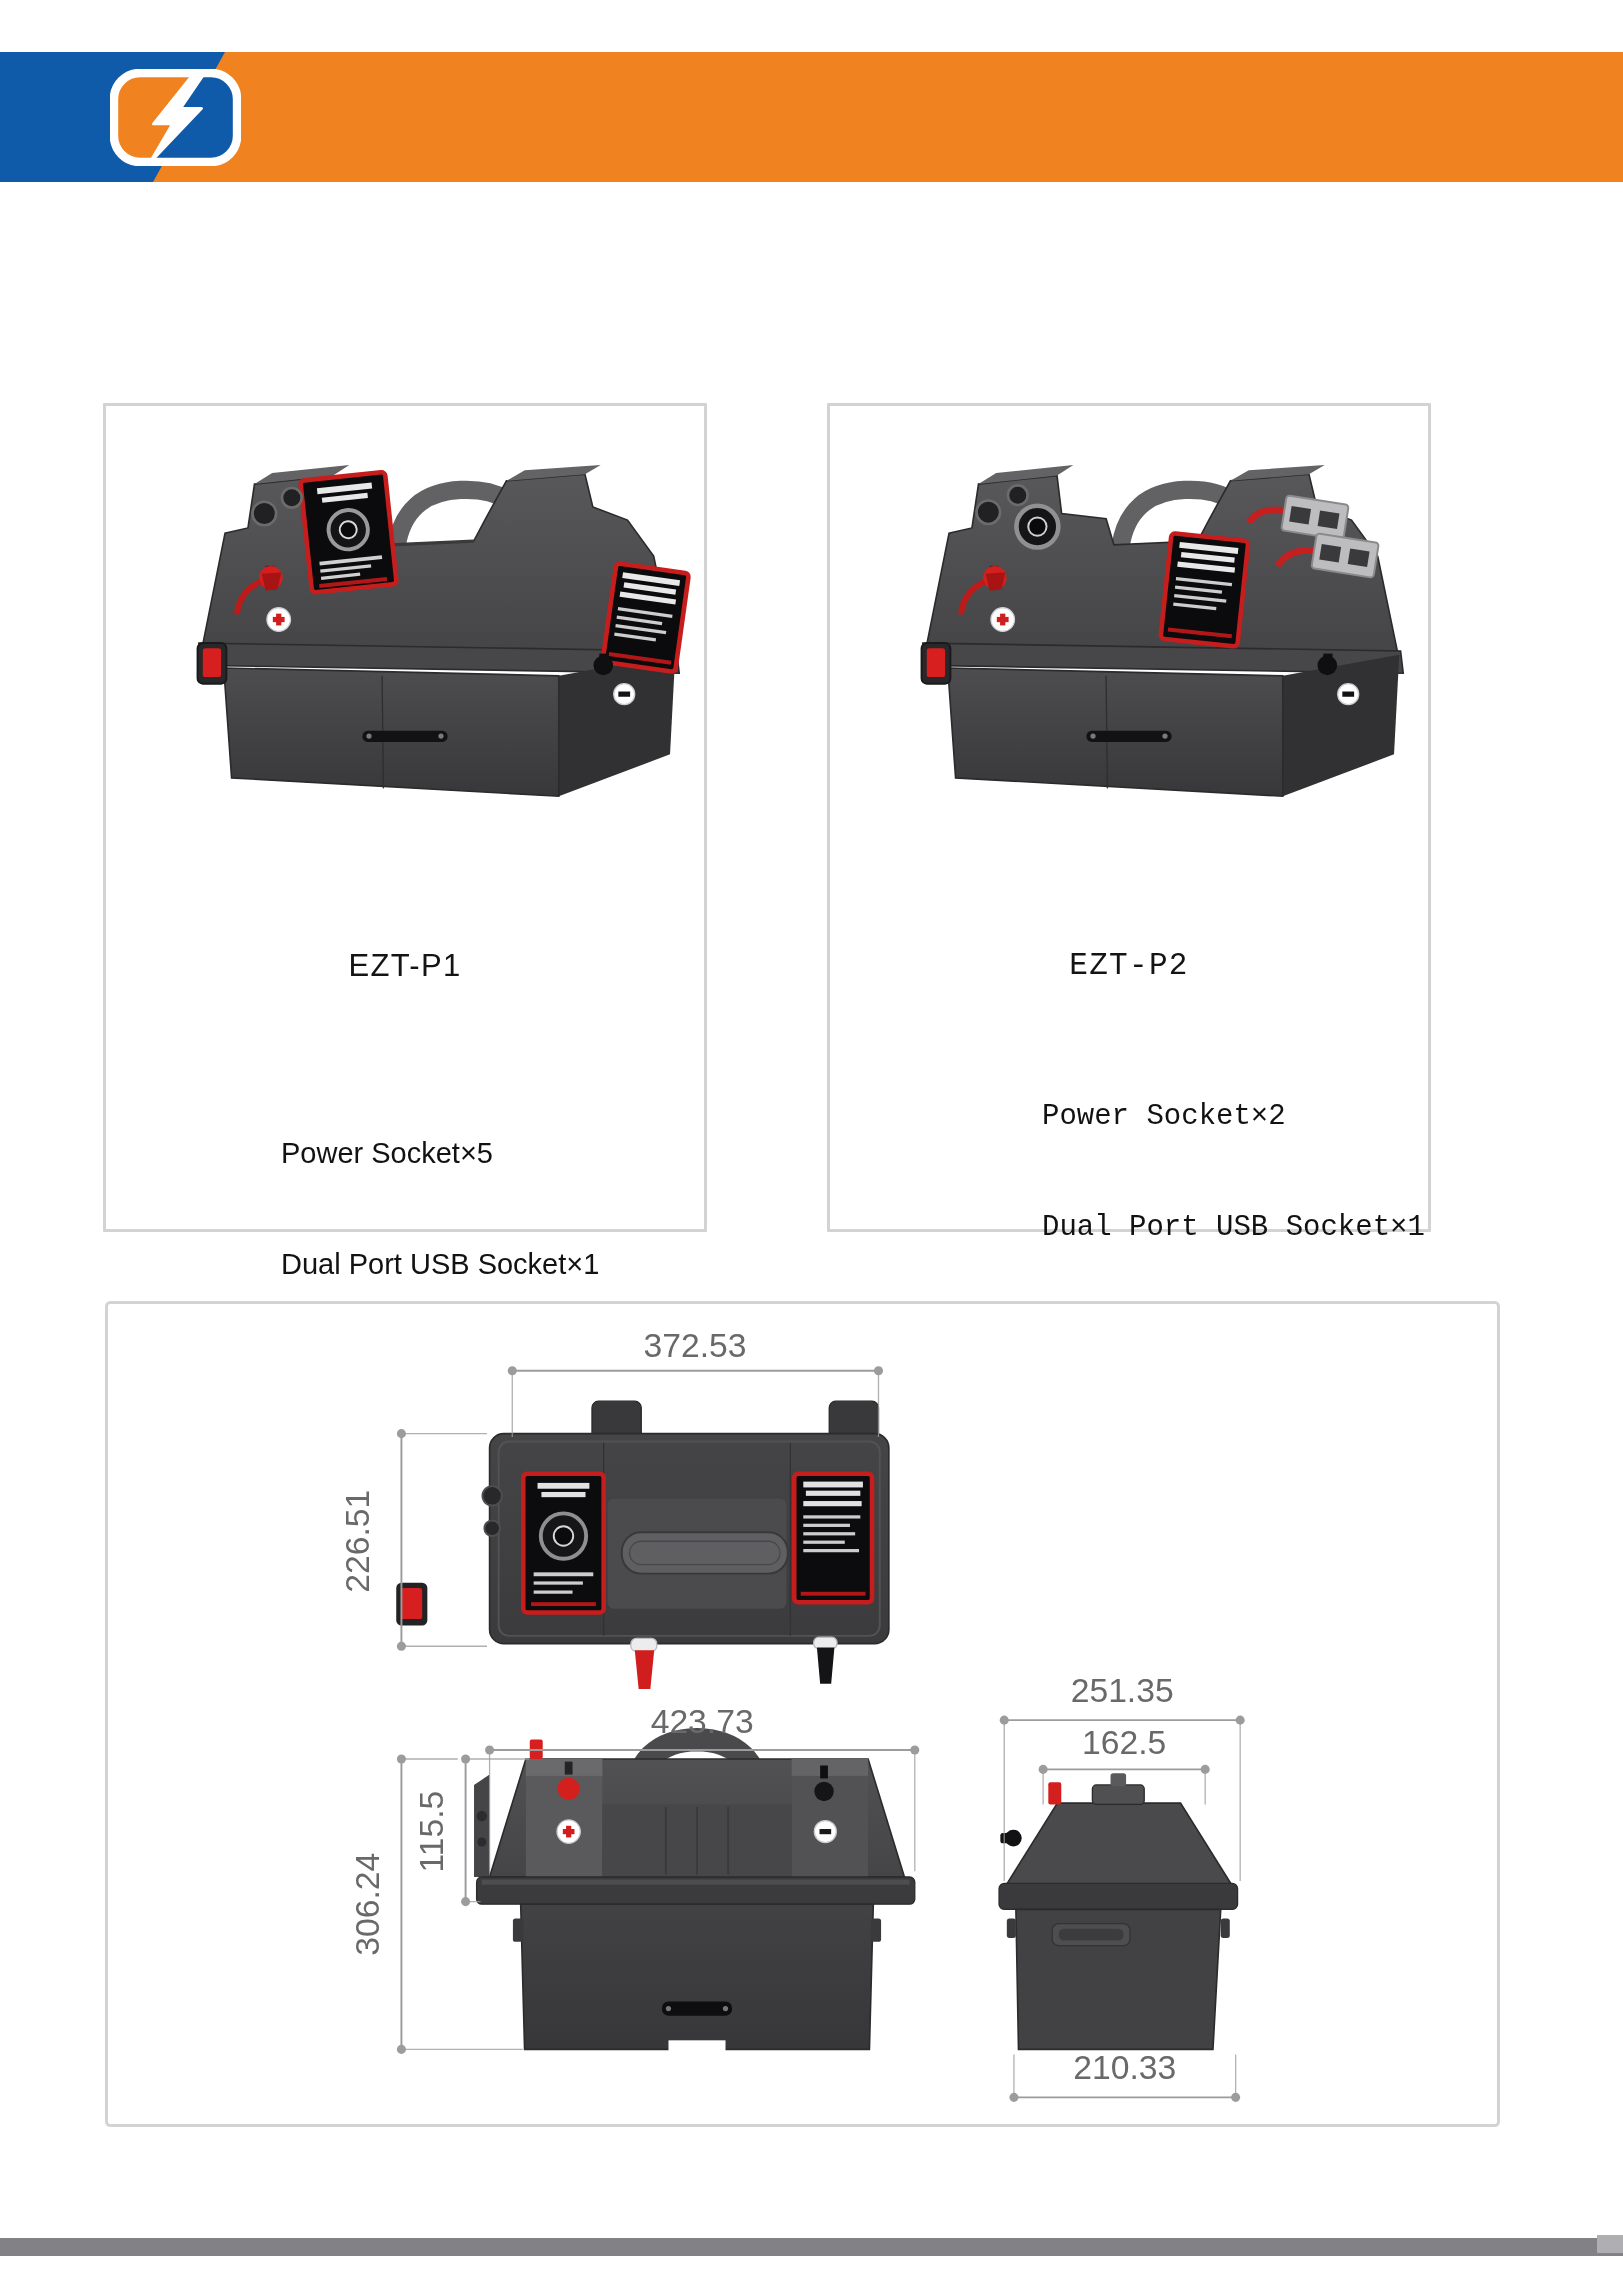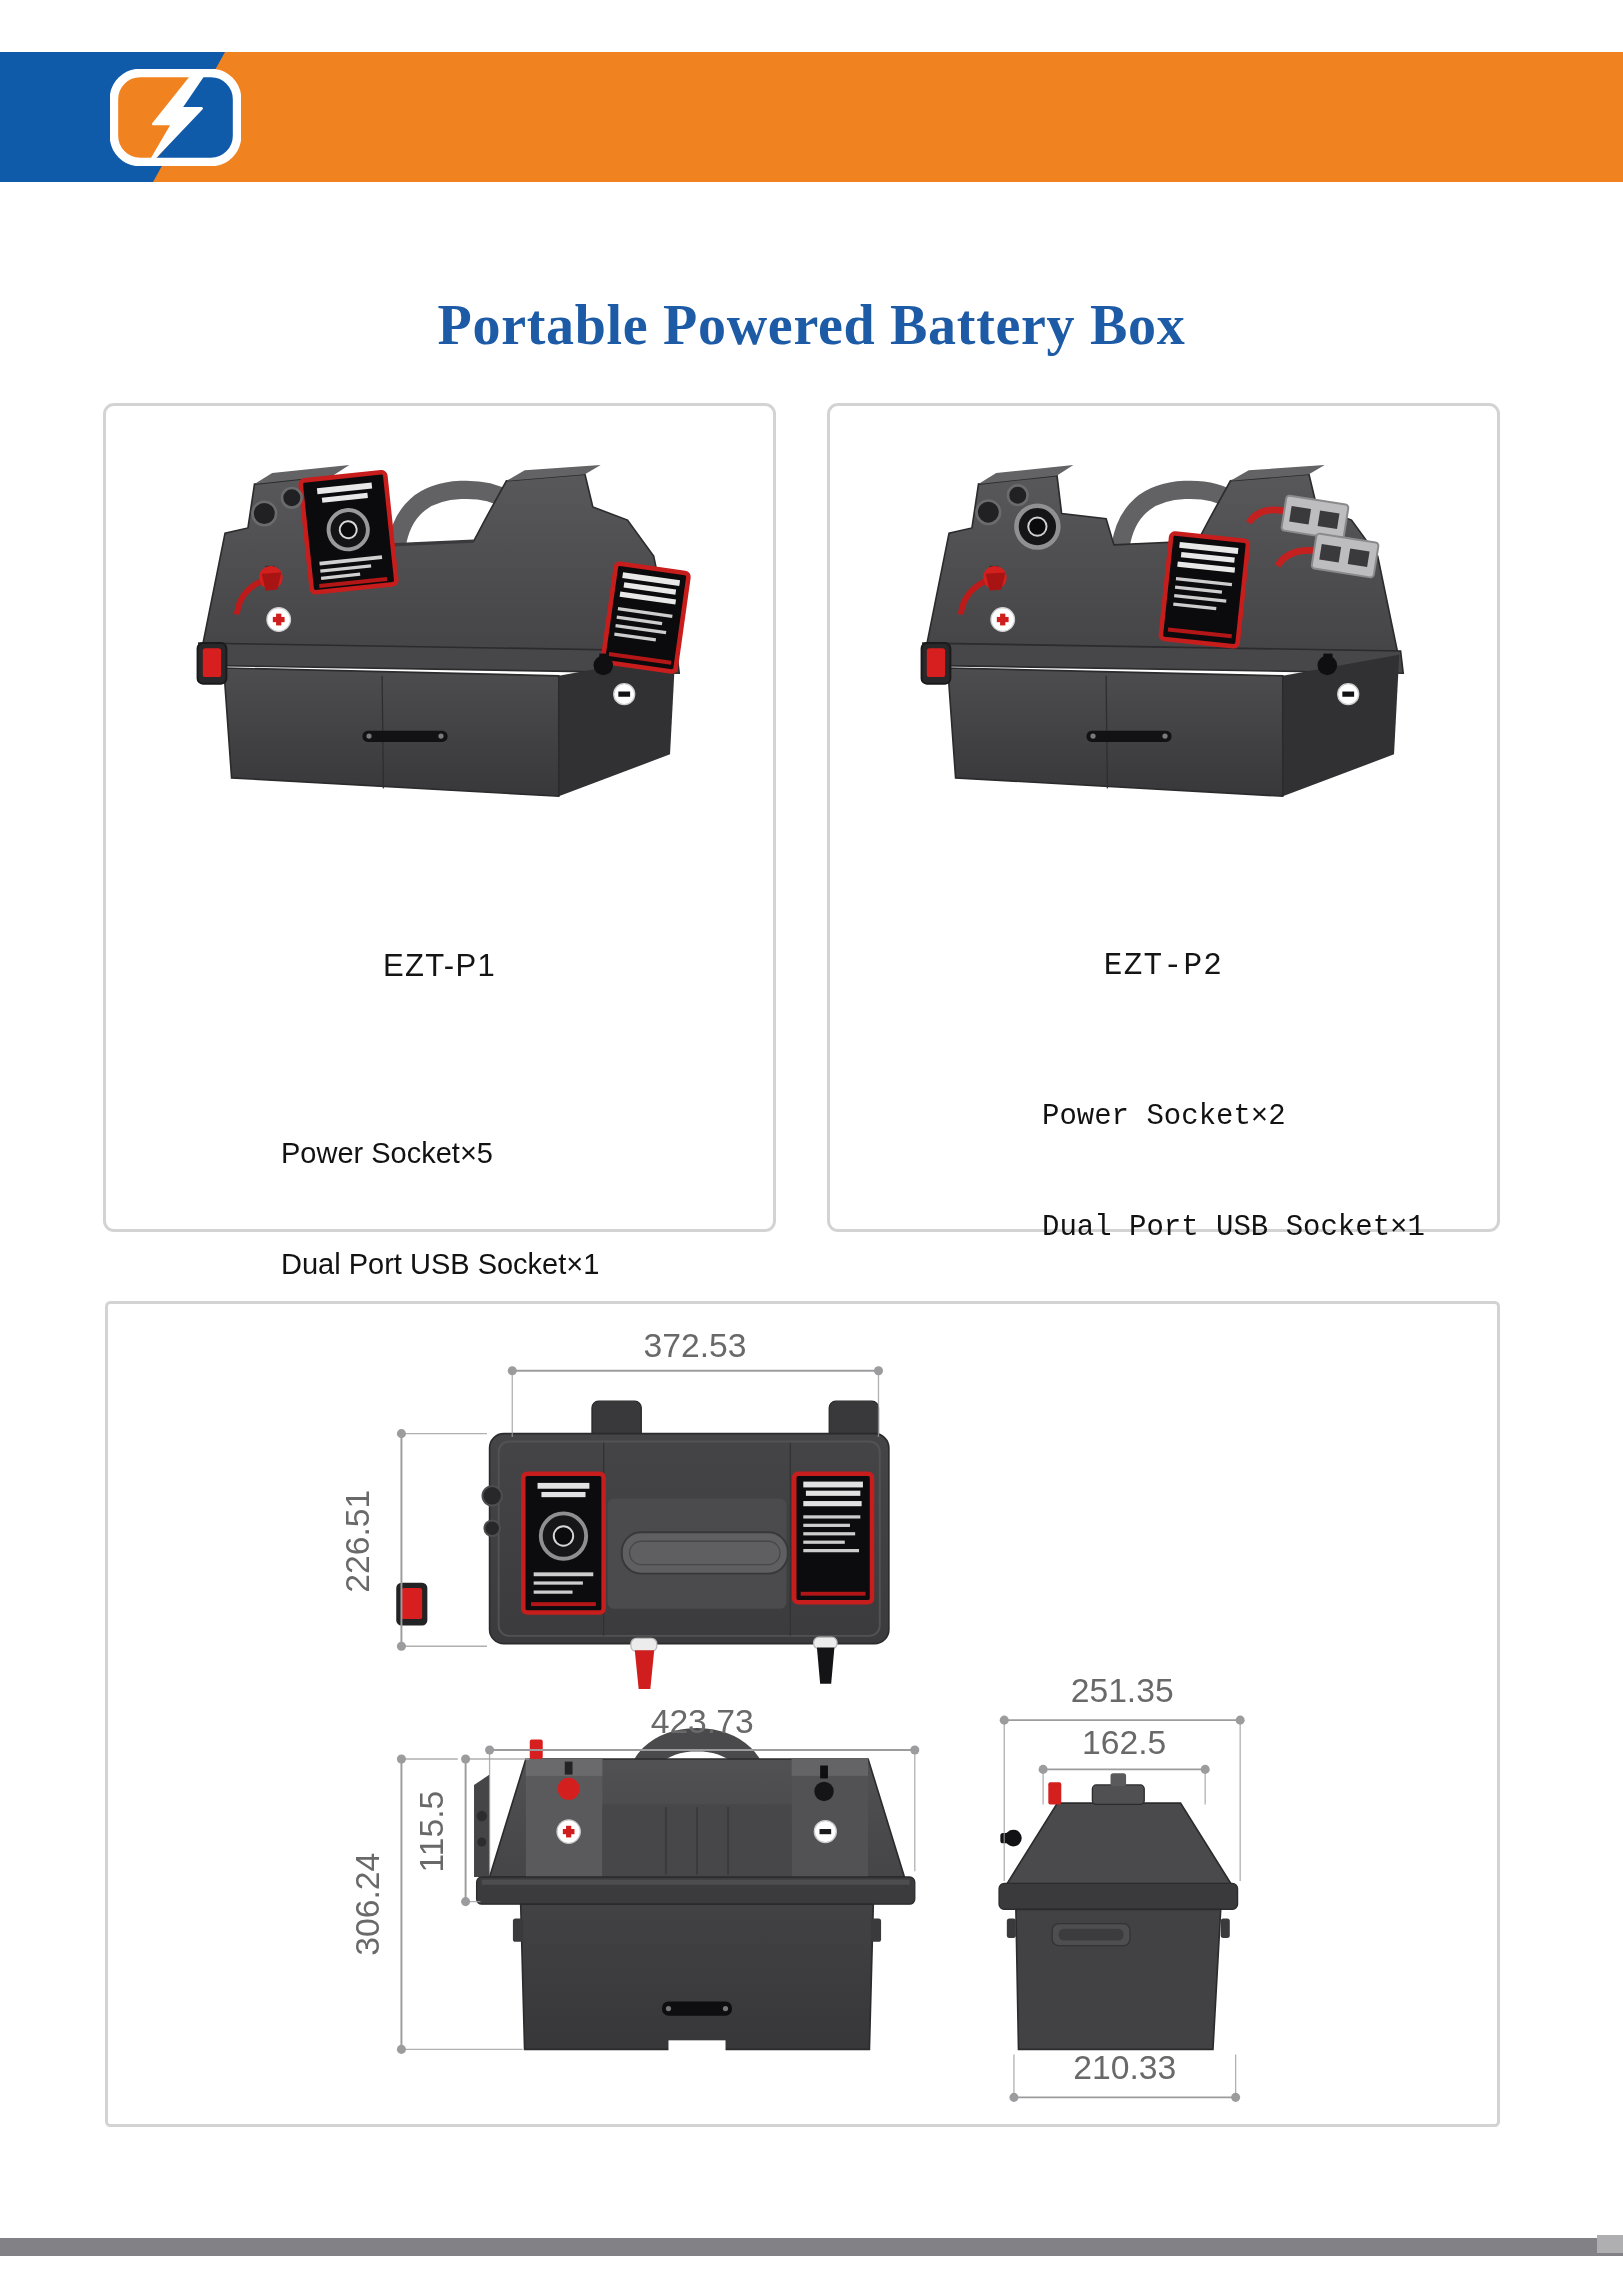--- a/index.html
+++ b/index.html
@@ -8,22 +8,22 @@
   
   .banner{position:absolute;left:0;top:52px;width:1623px;height:130px;background:var(--banner-orange,#F0831F);}
   .banner-blue{position:absolute;left:0;top:0;width:262px;height:130px;background:var(--banner-blue,#0F5AA9);
         clip-path:polygon(0 0,225px 0,153px 100%,0 100%);}
   .logo{position:absolute;left:110px;top:17px;width:131px;height:97px;}
   
   .title{position:absolute;left:0;top:293px;width:1623px;text-align:center;
         font-family:"Liberation Serif",serif;font-weight:bold;font-size:56px;
         color:var(--title-blue,#1D5BA6);letter-spacing:0.7px;}
   
-  .card{position:absolute;top:403px;width:673px;height:829px;background:#fff;
-        border:3.9px solid var(--card-border,#D3D3D3);border-radius:11px;box-sizing:border-box;}
+  .card{position:absolute;top:403px;width:604px;height:829px;background:#fff;
+        border:3.9px solid var(--card-border,#D3D3D3);border-radius:1px;box-sizing:border-box;}
   .card.c1{left:103px;}
   .card.c2{left:827px;font-family:Liberation Mono, monospace;}
   .render{position:absolute;left:60px;top:29px;width:550px;height:373px;}
   .model{position:absolute;left:0;top:542px;width:100%;text-align:center;
         font-size:31px;color:#141414;letter-spacing:1.3px;}
   .features{position:absolute;font-size:29px;line-height:37px;color:#121212;white-space:pre-wrap;}
   .card.c1 .features{left:175px;top:655px;}
   .card.c2 .features{left:212px;top:618px;}
   
   .panel{position:absolute;left:105px;top:1301px;width:1395px;height:826px;background:#fff;
@@ -53,21 +53,20 @@
       </defs>
       <g clip-path="url(#logoClip)">
         <rect x="0" y="0" width="200" height="148" fill="#F0831F"></rect>
         <polygon points="138,0 200,0 200,148 60,148 140,60 108,60 148,0" fill="#0F5AA9"></polygon>
       </g>
       <polygon points="130,4 66,84 95,84 60,144 140,60 108,60 146,4" fill="#ffffff" stroke="#ffffff" stroke-width="4" stroke-linejoin="round"></polygon>
       <rect x="6" y="6" width="188" height="136" rx="40" fill="none" stroke="#ffffff" stroke-width="13"></rect>
     </svg>
   </div>
 
-  <div class="title">Portable Powered Battery Box</div>
 
   <div class="card c1">
     <svg class="render" viewBox="0 0 840 570">
       <defs>
         <linearGradient id="p1lid" x1="0" y1="0" x2="0" y2="1">
           <stop offset="0" stop-color="#58585a"></stop>
             <stop offset="1" stop-color="#454547"></stop>
         </linearGradient>
         <linearGradient id="p1body" x1="0" y1="0" x2="0" y2="1">
           <stop offset="0" stop-color="#4d4d4f"></stop>

